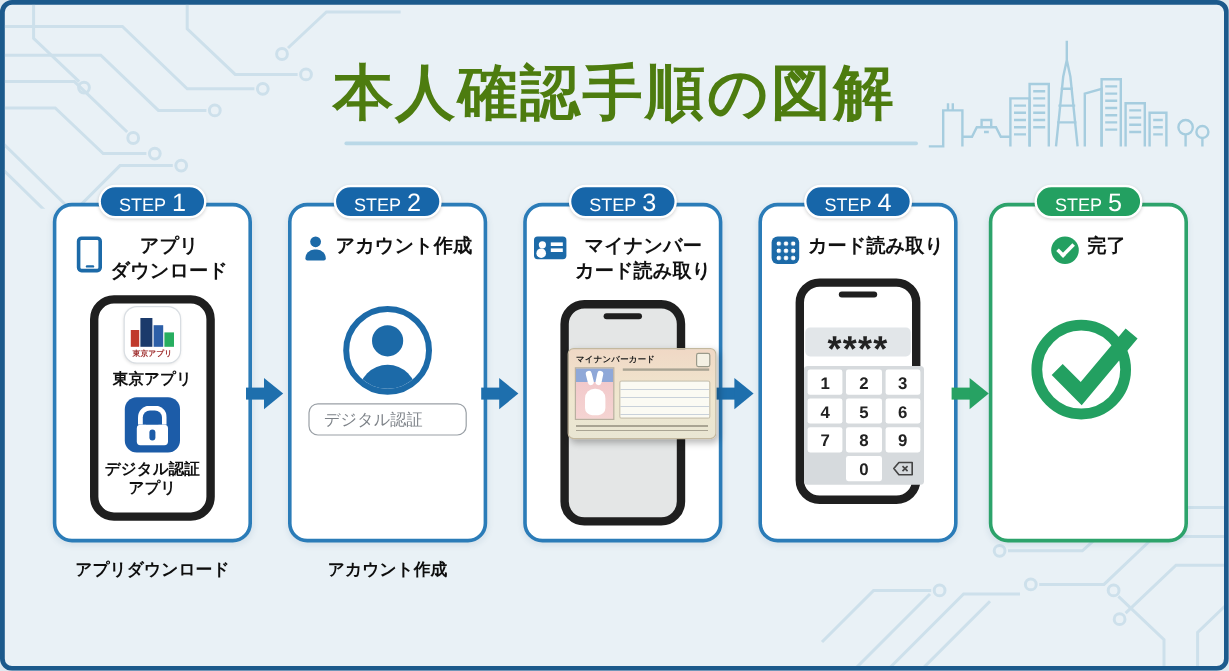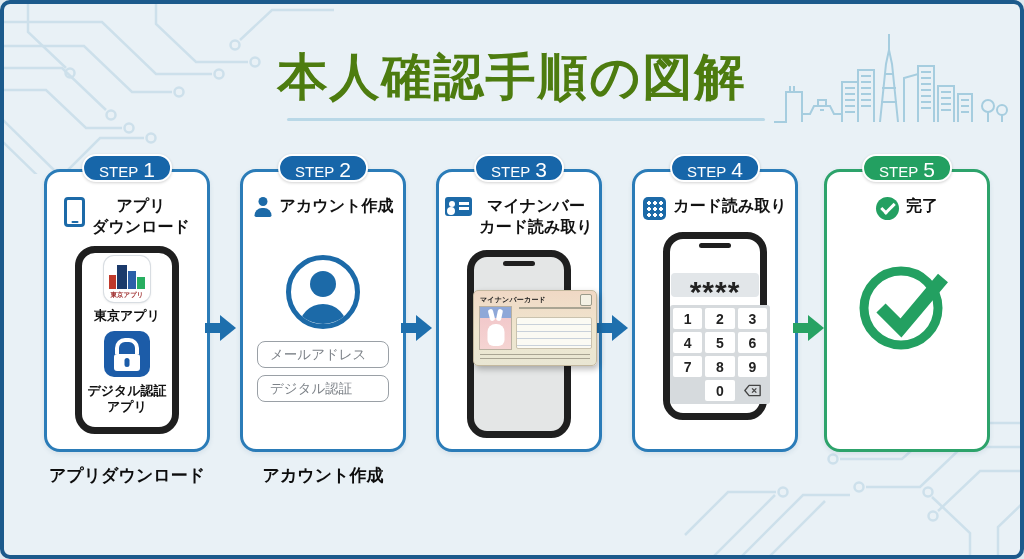--- a/index.html
+++ b/index.html
@@ -32,21 +32,21 @@
     font-weight:400;font-size:15px;box-shadow:0 1px 3px rgba(0,0,0,.18);
   }
   .badge .num{font-size:21px;line-height:1;}
   .badge.green{background:#23a061;}
   .heading{
     margin-top:24px;display:flex;justify-content:center;align-items:flex-start;gap:7px;
     font-weight:800;font-size:16px;line-height:1.3;text-align:center;padding:0 4px;
   }
   .caption{
     position:absolute;top:461px;width:166px;text-align:center;
-    font-weight:800;font-size:17px;line-height:1.35;color:#0d0d0d;
+    font-weight:800;font-size:14px;line-height:1.35;color:#0d0d0d;
   }
 
   
   .hicon{flex:0 0 auto;margin-top:1px;}
   .icon-phone{width:15px;height:24px;border:3px solid #1c6aa8;border-radius:4px;position:relative;}
   .icon-phone::after{content:"";position:absolute;left:50%;bottom:1px;transform:translateX(-50%);width:7px;height:2px;background:#1c6aa8;border-radius:1px;}
   .icon-user{width:20px;height:20px;position:relative;}
   .icon-user::before{content:"";position:absolute;top:0;left:50%;transform:translateX(-50%);width:9px;height:9px;border-radius:50%;background:#1c6aa8;}
   .icon-user::after{content:"";position:absolute;bottom:0;left:50%;transform:translateX(-50%);width:17px;height:9px;border-radius:9px 9px 2px 2px;background:#1c6aa8;}
   .icon-idcard{width:27px;height:19px;background:#1c6aa8;border-radius:3px;position:relative;}
@@ -246,21 +246,20 @@
       <span class="num">2</span>
     </div>
     <div class="heading">
       <span class="hicon icon-user"></span>
       <span>アカウント作成</span>
     </div>
     <div class="avatar">
       <div class="head"></div>
       <div class="torso"></div>
     </div>
-    <div class="field first">メールアドレス</div>
     <div class="field">デジタル認証</div>
   </div>
   <div class="caption" style="left:236px;">アカウント作成</div>
 
   <div class="arrow" style="left:397px;">
     <div class="stem"></div>
       <div class="head"></div>
   </div>
 
   <div class="card" style="left:432px;">

